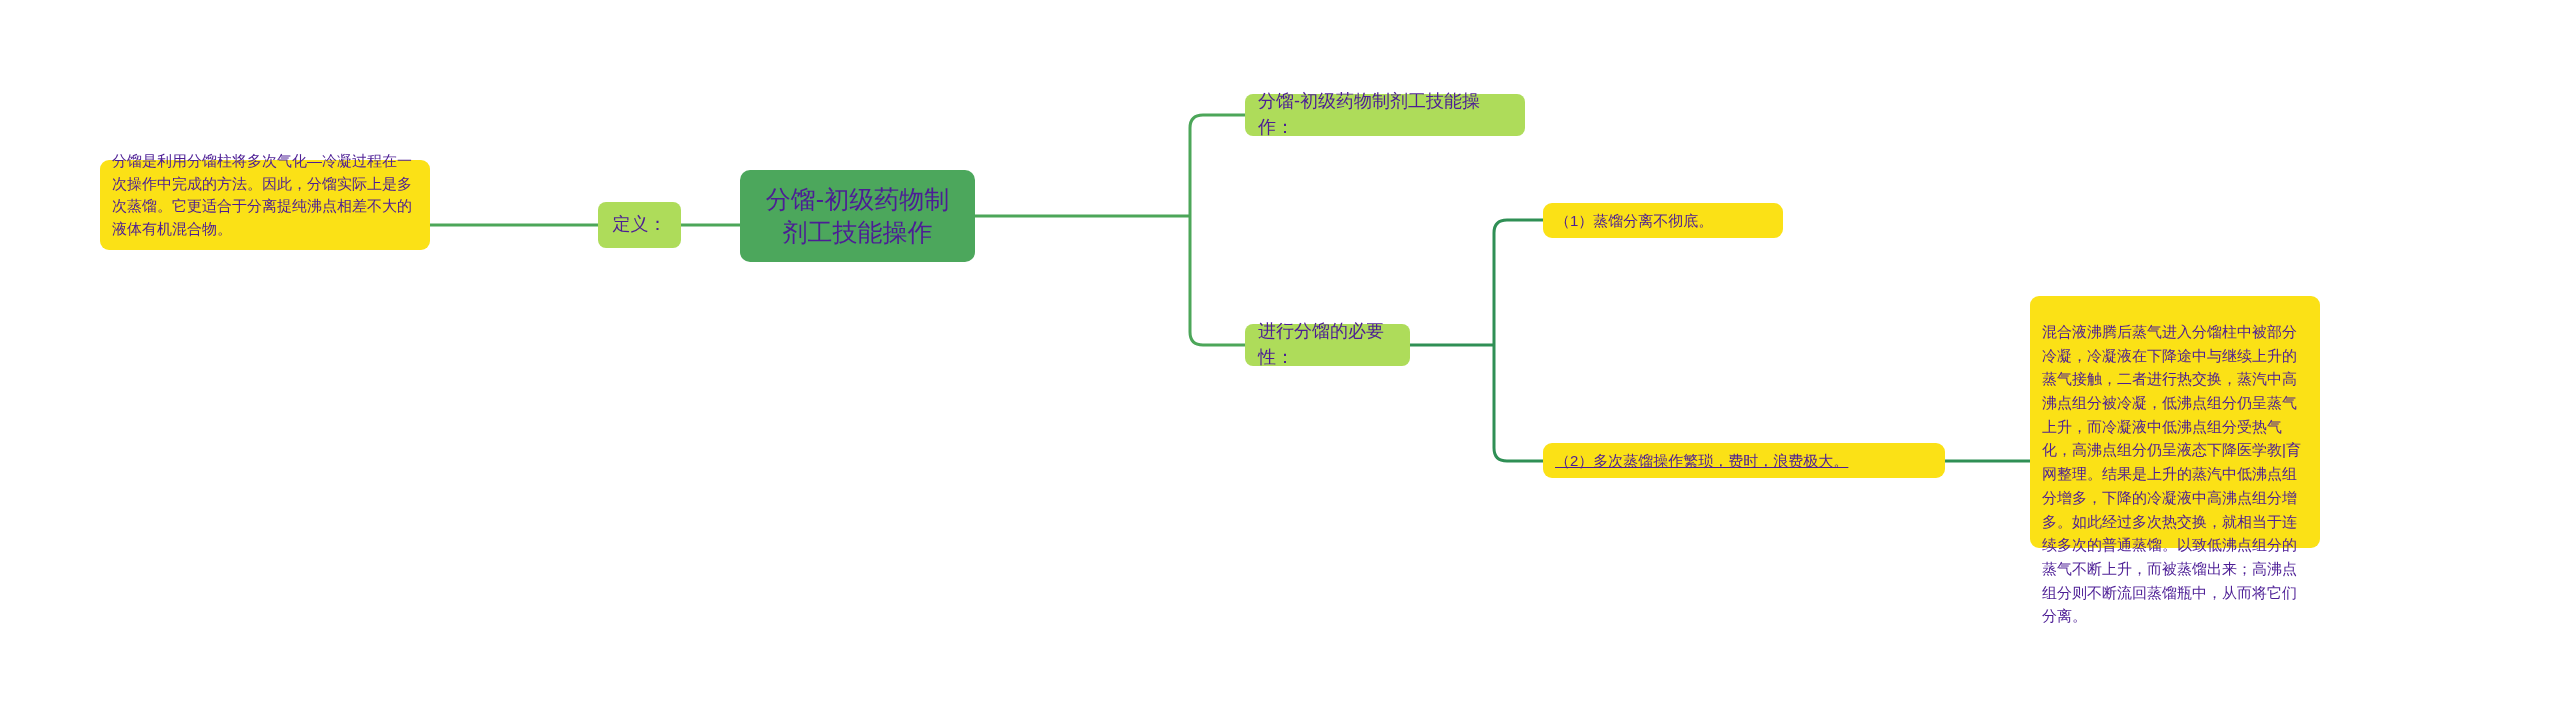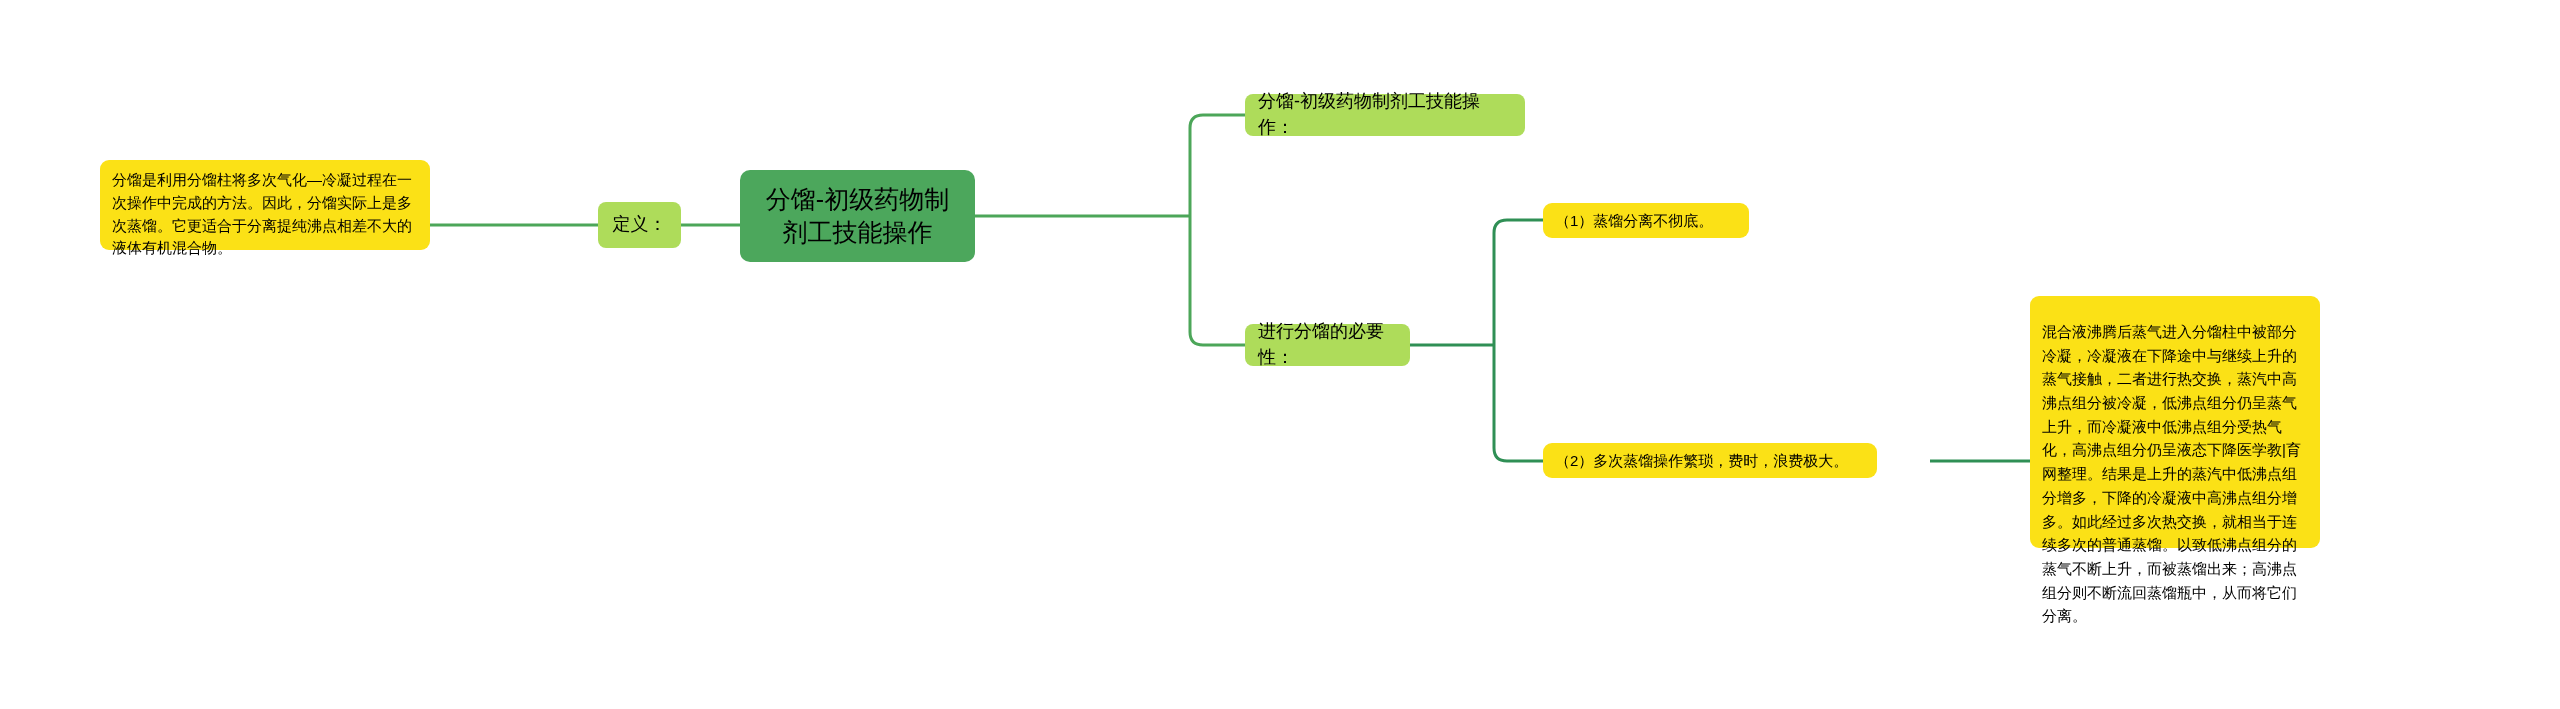--- a/index.html
+++ b/index.html
@@ -24,21 +24,21 @@
     top: 0;
     width: 2560px;
     height: 709px;
     pointer-events: none;
   }
   .node {
     position: absolute;
     box-sizing: border-box;
     display: flex;
     align-items: center;
-    color: #000000;
+    color: #4c1d95;
     line-height: 1.42;
     white-space: pre-wrap;
     word-break: break-all;
   }
 
   
   #node-root {
     left: 740px;
     top: 170px;
     width: 235px;
@@ -87,36 +87,37 @@
     border-radius: 9px;
     font-size: 15px;
     padding: 9px 12px;
     text-align: left;
   }
   #node-definition-text {
     left: 100px;
     top: 160px;
     width: 330px;
     height: 90px;
-    align-items: flex-start;
+    align-items: flex-end;
     line-height: 1.52;
   }
   #node-reason-1 {
     left: 1543px;
     top: 203px;
-    width: 206px;
+    width: 240px;
     height: 35px;
     align-items: center;
   }
   #node-reason-2 {
     left: 1543px;
     top: 443px;
-    width: 334px;
+    width: 402px;
     height: 35px;
     align-items: center;
+    text-decoration: underline;
   }
   #node-explanation {
     left: 2030px;
     top: 296px;
     width: 290px;
     height: 252px;
     align-items: flex-start;
     line-height: 1.58;
     padding: 24px 12px;
   }

